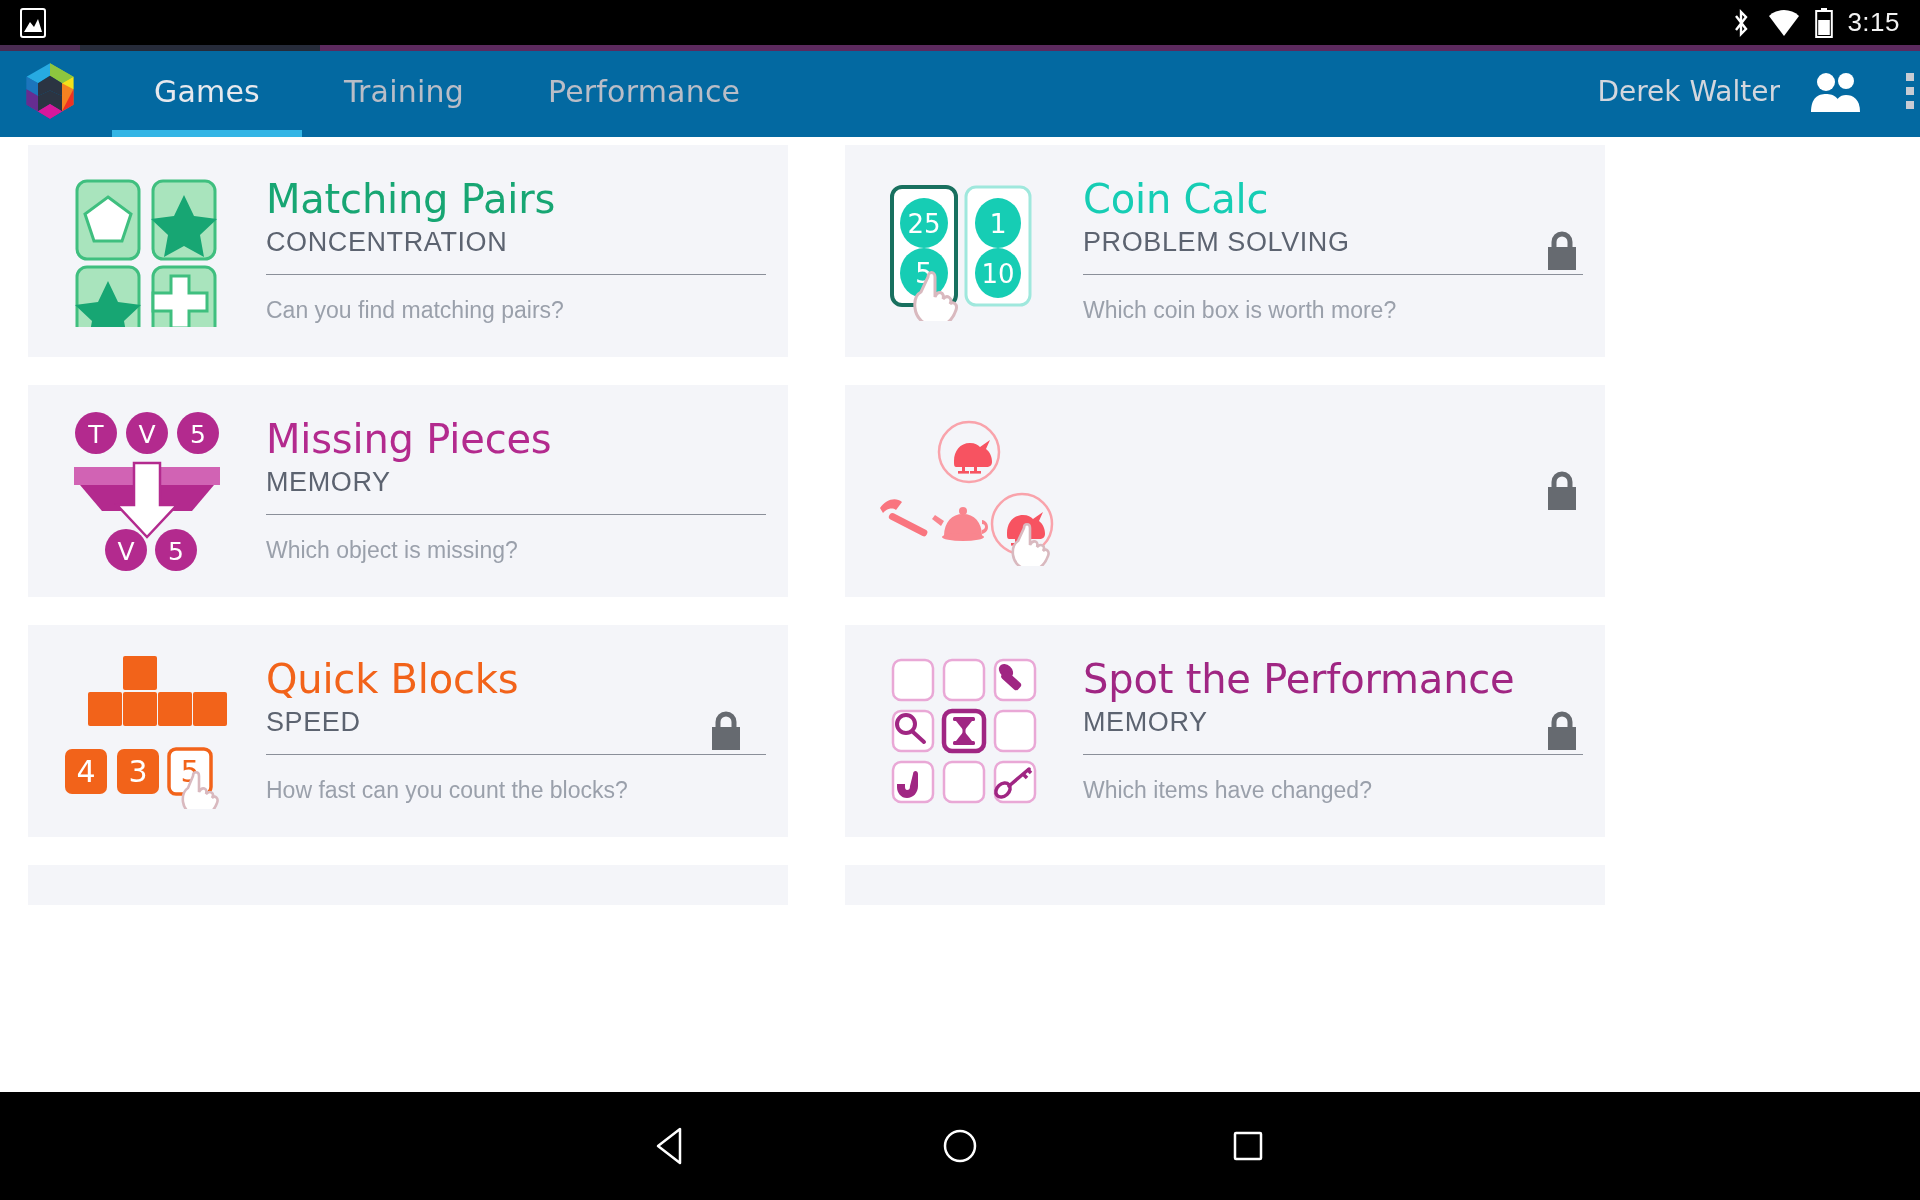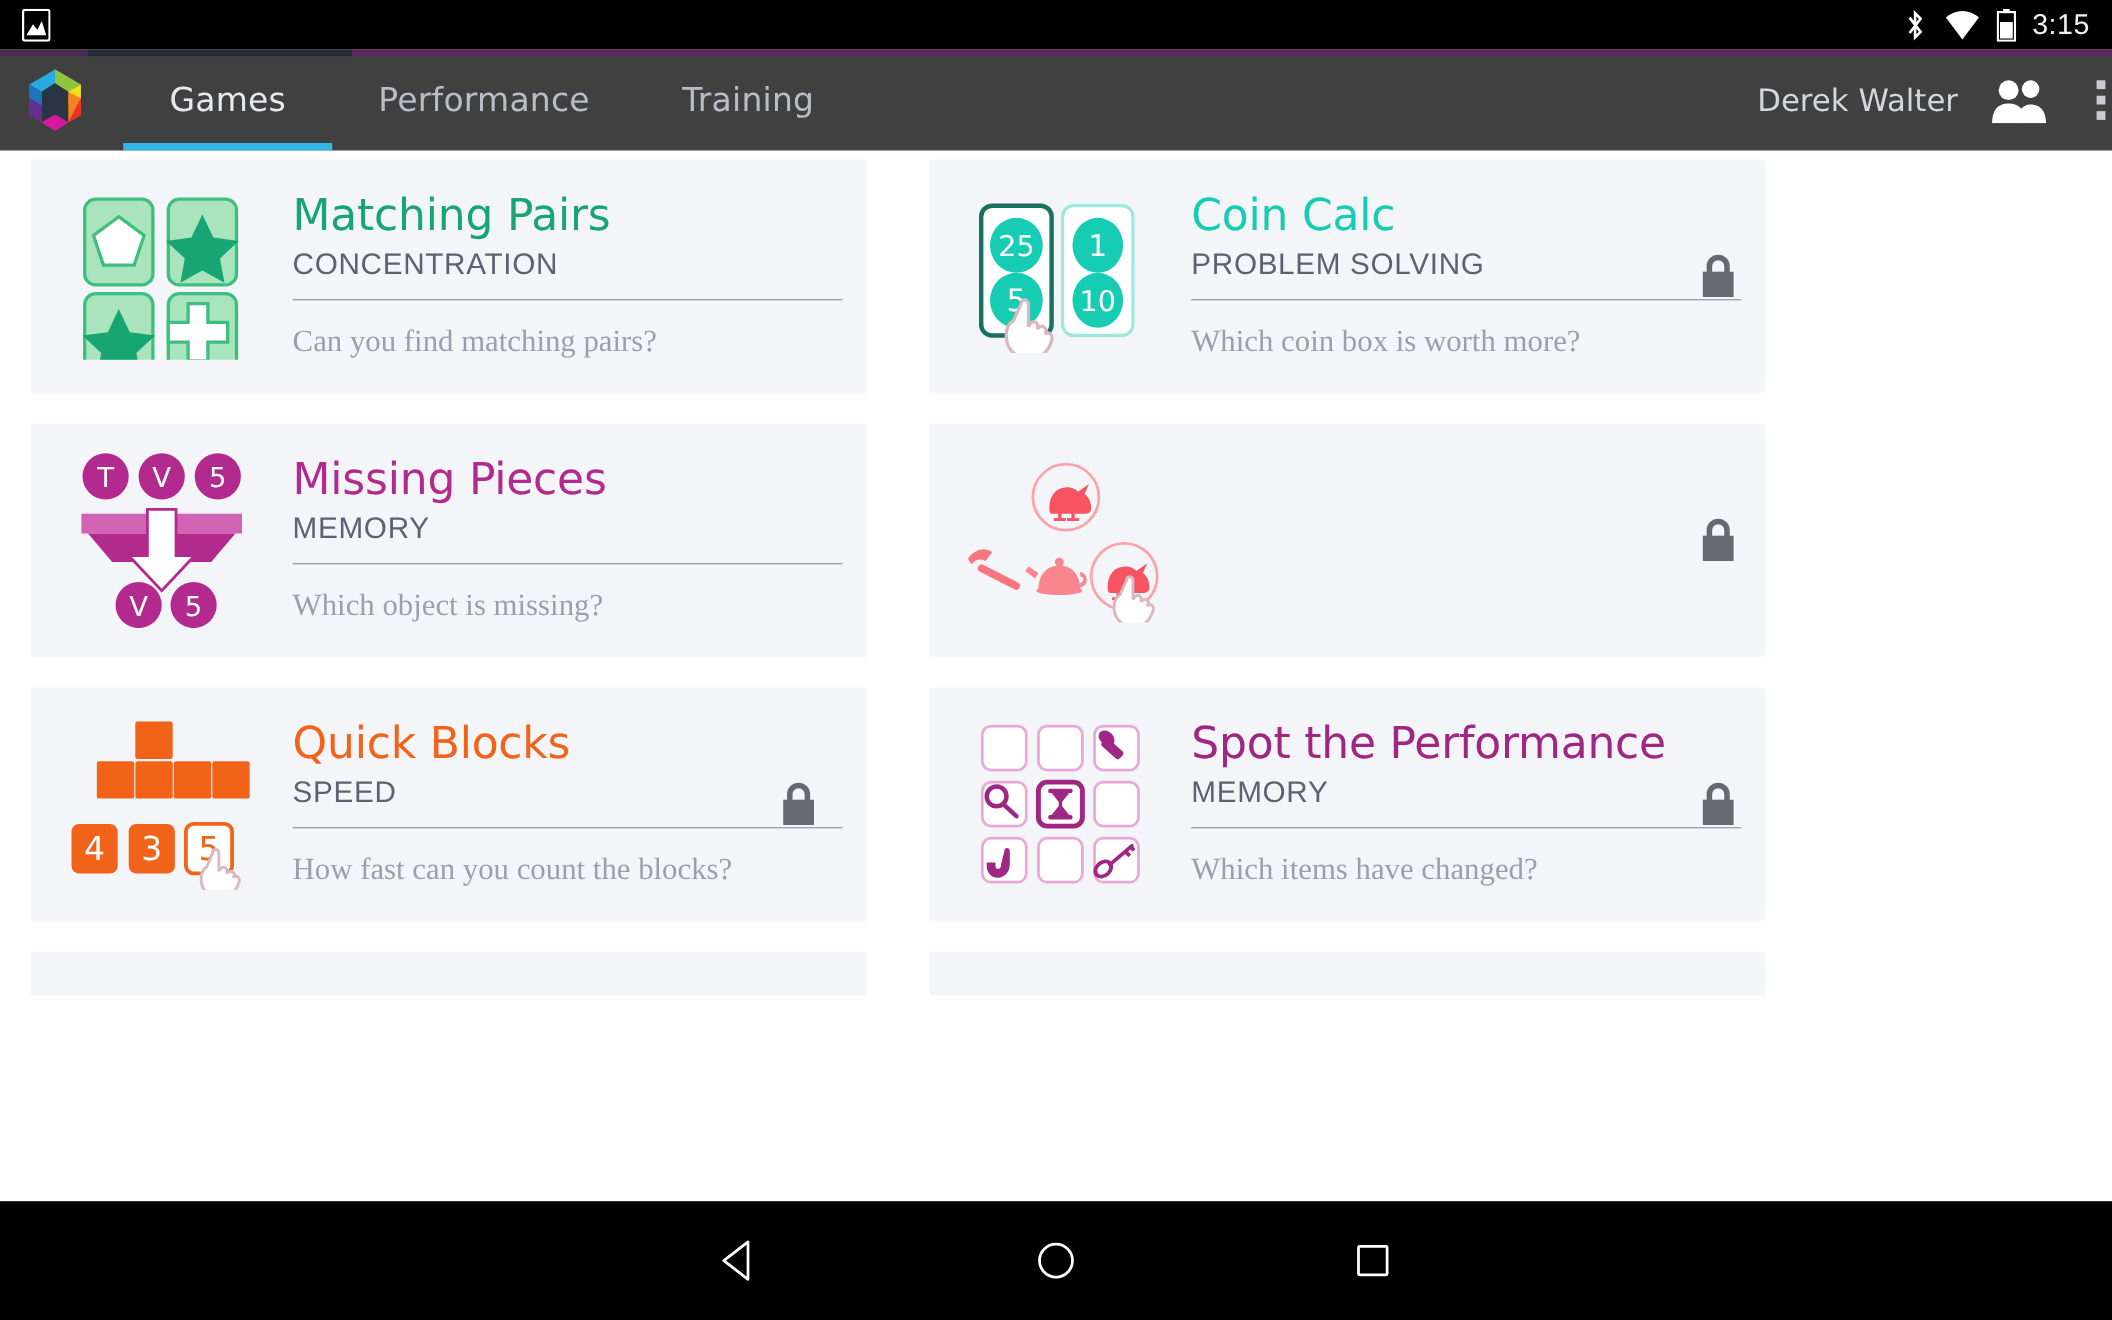--- a/index.html
+++ b/index.html
@@ -21,21 +21,21 @@
   .statusbar .sb-left { display:flex; align-items:center; }
   .statusbar .sb-right {
     margin-left:auto; display:flex; align-items:center; gap:14px;justify-content:space-between;
   }
   .sb-time { font-size: 26px; font-weight: 400; letter-spacing: .5px; color:#f2f2f2;}
 
   
   .appbar {
     position: relative;
     height: 92px; width: 100%;
-    background: #404040;
+    background: #0369a1;
     display: flex; align-items: center;
     padding-left: 22px;
   }
   .appbar-topstripe {
     position:absolute; top:0; left:0; width:100%; height:6px;
     background: linear-gradient(to right,
       #4a2c52 0px, #4a2c52 80px,
       #262b3a 80px, #262b3a 320px,
       #5c2a5e 320px, #5c2a5e 100%);
   }
@@ -101,22 +101,22 @@
   }
   .card-cat {
     font-size: 27px; color: #5c6370; letter-spacing: .6px;
     font-family: Liberation Sans, sans-serif;
     margin-top: 6px;
   }
   .card-rule {
     height:1px; background:#8a8f99; margin: 16px 0 0 0; width: 100%;
   }
   .card-desc {
-    font-size: 28px; color:#9aa0ab; margin-top: 22px;
-    font-family: Liberation Serif, serif;
+    font-size: 23px; color:#9aa0ab; margin-top: 22px;
+    font-family: Liberation Sans, sans-serif;
   }
   .lock {
     position:absolute; right: 26px; top: 50%; transform: translateY(-50%);
     width: 34px; height: 42px;
   }
 
   
   .navbar {
     position:absolute; left:0; bottom:0; width:100%; height:108px;
     background:#000000;
@@ -174,24 +174,24 @@
       <polygon points="7,52 28,64 28,92 7,80" fill="#662d91"></polygon>
       <polygon points="50,79 72,92 50,106 28,92" fill="#d6189c"></polygon>
     </g>
   </svg>
 
   <div class="tabs">
     <div class="tab active">
       <span>Games</span>
     </div>
     <div class="tab">
+      <span>Training</span>
+    </div>
+    <div class="tab">
       <span>Performance</span>
-    </div>
-    <div class="tab">
-      <span>Training</span>
     </div>
   </div>
 
   <div class="appbar-right">
     <span class="username">Derek Walter</span>
     <svg class="friends-icon" viewBox="0 0 52 42">
       <circle cx="16" cy="12" r="9" fill="#ffffff"></circle>
       <path d="M1 42 C1 28 8 24 16 24 C24 24 31 28 31 42 Z" fill="#ffffff"></path>
       <circle cx="36" cy="11" r="8" fill="#ffffff"></circle>
       <path d="M24 42 C24 29 30 25 36 25 C43 25 50 29 50 42 Z" fill="#ffffff"></path>

